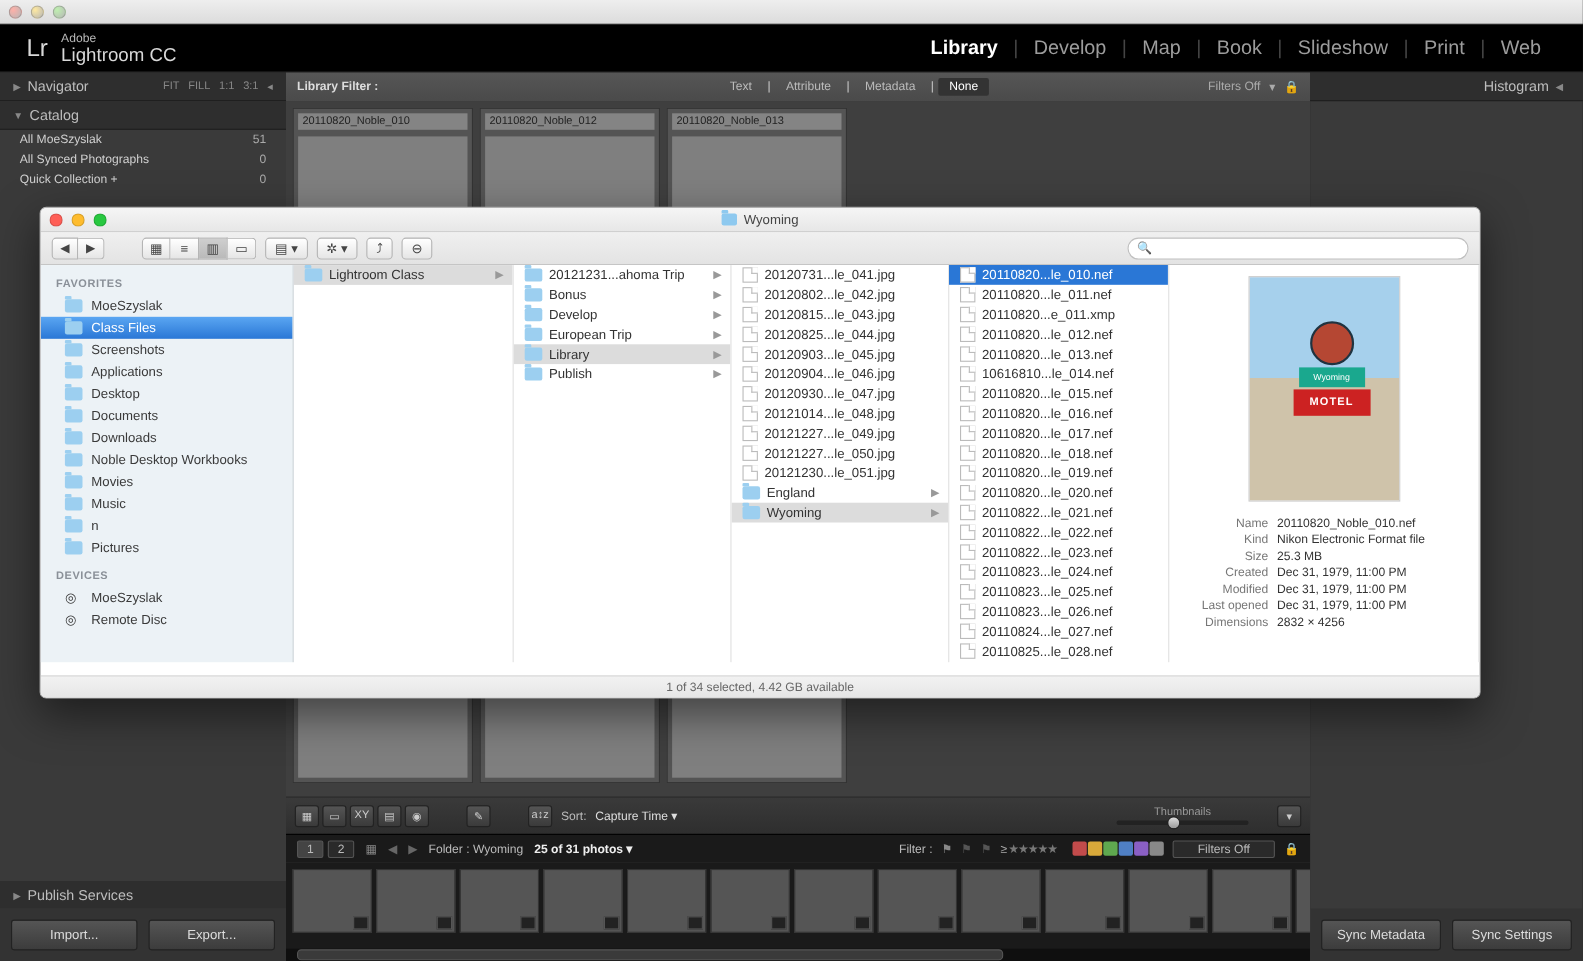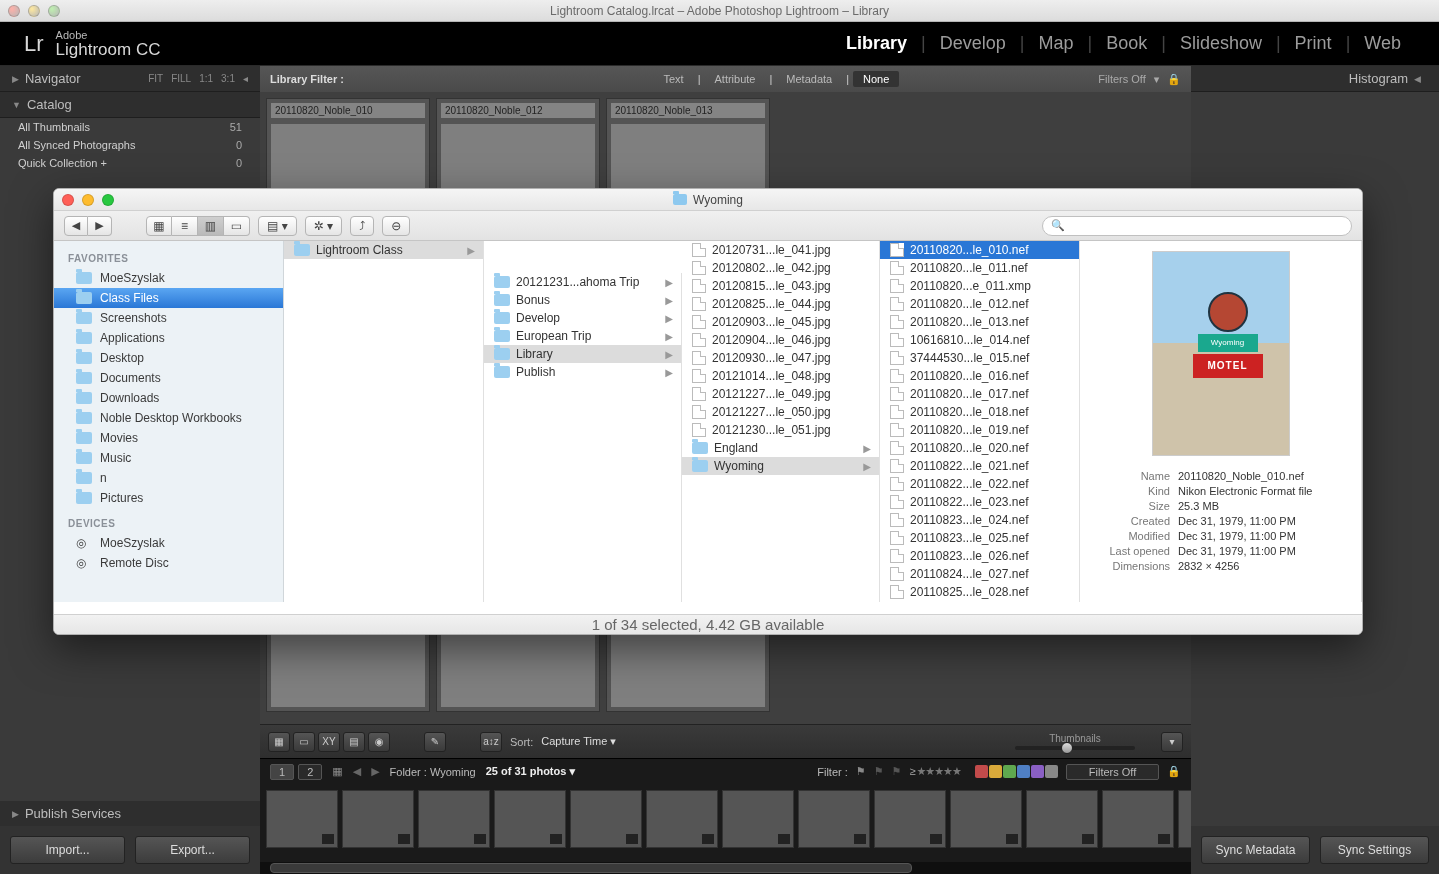--- a/index.html
+++ b/index.html
@@ -65,21 +65,21 @@
 .screen-tabs { display:flex; gap:4px; }
 .screen-tab { border:1px solid #555; padding:1px 8px; border-radius:2px; background:#2a2a2a; cursor:pointer; }
 .screen-tab.active { background:#444; }
 .filmstrip { height:78px; background:#1a1a1a; display:flex; gap:4px; padding:6px; overflow:hidden; }
 .film-thumb { width:72px; height:58px; background:#555; border:1px solid #333; position:relative; flex-shrink:0; }
 .film-thumb .badge { position:absolute; right:2px; bottom:2px; width:14px; height:12px; background:#222; border:1px solid #555; }
 .hscroll { height:12px; background:#0f0f0f; }
 .hscroll .bar { height:10px; width:69%; background:#3a3a3a; border:1px solid #555; border-radius:4px; margin:1px 0 0 10px; }
 
 
-.finder { position:absolute; left:53px; top:188px; width:1310px; height:447px; background:#fff; border:1px solid #b0b0b0; border-radius:6px; box-shadow: 0 14px 40px rgba(0,0,0,.5); display:flex; flex-direction:column; overflow:hidden; }
+.finder { position:absolute; left:36px; top:188px; width:1310px; height:447px; background:#fff; border:1px solid #b0b0b0; border-radius:6px; box-shadow: 0 14px 40px rgba(0,0,0,.5); display:flex; flex-direction:column; overflow:hidden; }
 .finder-titlebar { height:22px; background:linear-gradient(#f5f5f5,#e7e7e7); display:flex; align-items:center; position:relative; border-bottom:1px solid #d0d0d0; }
 .finder-titlebar .traffic-lights .tl.red { background:#ff5f57; }
 .finder-titlebar .traffic-lights .tl.yellow { background:#febc2e; }
 .finder-titlebar .traffic-lights .tl.green { background:#28c840; }
 .finder-title { position:absolute; left:0; right:0; text-align:center; color:#444; font-size:12px; display:flex; gap:6px; justify-content:center; align-items:center; }
 .folder-glyph { width:14px; height:11px; background:#8ec9ef; border-radius:2px; position:relative; display:inline-block; }
 .folder-glyph::before { content:""; position:absolute; left:0; top:-3px; width:6px; height:3px; background:#8ec9ef; border-radius:1px 1px 0 0; }
 
 .finder-toolbar { height:30px; background:linear-gradient(#f0f0f0,#e3e3e3); border-bottom:1px solid #c5c5c5; display:flex; align-items:center; padding:0 10px; gap:8px; }
 .nav-btns { display:flex; }
@@ -97,59 +97,58 @@
 .finder-body { flex:1; display:flex; min-height:0; background:#fff; }
 .finder-sidebar { width:230px; background:#ecf2f6; border-right:1px solid #d0d6da; padding:8px 0; overflow:hidden; }
 .side-hdr { padding:4px 14px; color:#8a9098; font-size:10px; font-weight:700; letter-spacing:.5px; }
 .side-item { padding:3px 14px 3px 22px; color:#3a3a3a; font-size:12px; display:flex; align-items:center; gap:8px; cursor:pointer; }
 .side-item.selected { background:linear-gradient(#5aa6f2,#2a77d6); color:#fff; }
 .side-icon { width:16px; height:14px; display:inline-block; }
 
 .columns { flex:1; display:flex; min-width:0; }
 .col { border-right:1px solid #e0e0e0; overflow-y:auto; overflow-x:hidden; position:relative; }
 .col1 { width:200px; }
-.col2 { width:198px;margin-top:32px; }
+.col2 { width:198px; }
 .col3 { width:198px; }
 .col4 { width:200px; }
 .col5 { flex:1; padding:10px; }
 .col-item { padding:2px 8px 2px 10px; font-size:12px; color:#333; display:flex; align-items:center; gap:6px; cursor:pointer; white-space:nowrap; }
 .col-item .chev { margin-left:auto; color:#999; font-size:10px; }
 .col-item.selected-path { background:#dcdcdc; }
 .col-item.selected-active { background:#2a77d6; color:#fff; }
 .file-icon { width:14px; height:14px; background:#fff; border:1px solid #bbb; position:relative; flex-shrink:0; }
 .file-icon::after { content:""; position:absolute; right:-1px; top:-1px; width:5px; height:5px; background:#fff; border-left:1px solid #bbb; border-bottom:1px solid #bbb; }
 .folder-sm { width:16px; height:12px; background:#9ccff0; border-radius:2px; position:relative; flex-shrink:0; }
 .folder-sm::before { content:""; position:absolute; left:0; top:-3px; width:6px; height:3px; background:#9ccff0; border-radius:1px 1px 0 0; }
 
 .preview-img { width:138px; height:205px; margin:0 auto 14px; background:linear-gradient(180deg,#a6d0ec 0%,#a6d0ec 45%,#cfc3aa 45%,#cfc3aa 100%); border:1px solid #ccc; position:relative; }
 .sign { position:absolute; left:40px; top:40px; width:70px; height:95px; }
 .sign .top { width:40px; height:40px; background:#b54733; border-radius:50%; margin:0 auto; border:2px solid #1f3340; }
 .sign .mid { width:60px; height:18px; background:#1aa88e; margin:2px auto; font-size:8px; color:#fff; text-align:center; line-height:18px; }
 .sign .bot { width:70px; height:24px; background:#c22; color:#fff; font-size:10px; font-weight:700; text-align:center; line-height:24px; letter-spacing:1px; }
 .meta-grid { display:grid; grid-template-columns: 80px 1fr; gap:3px 8px; font-size:11px; color:#333; }
 .meta-grid .k { text-align:right; color:#777; }
 
-.finder-status { height:20px; background:linear-gradient(#f2f2f2,#e6e6e6); border-top:1px solid #d0d0d0; text-align:center; font-size:15px; color:#666; line-height:20px;margin-top:12px; }
+.finder-status { height:20px; background:linear-gradient(#f2f2f2,#e6e6e6); border-top:1px solid #d0d0d0; text-align:center; font-size:11px; color:#666; line-height:20px;margin-top:12px; }
 
 .svc-hdr { background:#2e2e2e; color:#bdbdbd; padding:5px 12px; font-size:13px; display:flex; align-items:center; }
 .color-chips { display:flex; gap:1px; margin-left:6px; }
 .chip { width:13px; height:13px; border-radius:2px; }
 .stars { color:#777; letter-spacing:-1px; }
 .stars .ge { color:#aaa; margin-right:2px; }
 </style>
 </head>
 <body>
 
 <div class="mac-titlebar">
   <div class="traffic-lights">
     <div class="tl red"></div>
     <div class="tl yellow"></div>
     <div class="tl green"></div>
   </div>
-  <div class="win-title">Lightroom Catalog.lrcat – Adobe Photoshop Lightroom – Library</div>
 </div>
 
 <div class="lr-header">
   <div class="lr-logo">
     <div class="lr-mark">Lr</div>
     <div class="lr-brand">
       <span class="adobe">Adobe</span>
       <span class="name">Lightroom CC</span>
     </div>
   </div>
@@ -183,21 +182,21 @@
           <span>3:1</span> 
           <span>◂</span>
         </span>
     </div>
     <div class="panel-hdr">
       <span class="arrow">▼</span>
       <span>Catalog</span>
     </div>
     <div id="catalog-items">
         <div class="cat-item">
-          <span>All Thumbnails</span>
+          <span>All MoeSzyslak</span>
           <span class="count">51</span>
         </div>
         <div class="cat-item">
           <span>All Synced Photographs</span>
           <span class="count">0</span>
         </div>
         <div class="cat-item">
           <span>Quick Collection +</span>
           <span class="count">0</span>
         </div>
@@ -583,21 +582,21 @@
           <div class="col-item ">
             <span class="file-icon"></span>
             <span>20110820...le_013.nef</span>
           </div>
           <div class="col-item ">
             <span class="file-icon"></span>
             <span>10616810...le_014.nef</span>
           </div>
           <div class="col-item ">
             <span class="file-icon"></span>
-            <span>37444530...le_015.nef</span>
+            <span>20110820...le_015.nef</span>
           </div>
           <div class="col-item ">
             <span class="file-icon"></span>
             <span>20110820...le_016.nef</span>
           </div>
           <div class="col-item ">
             <span class="file-icon"></span>
             <span>20110820...le_017.nef</span>
           </div>
           <div class="col-item ">

